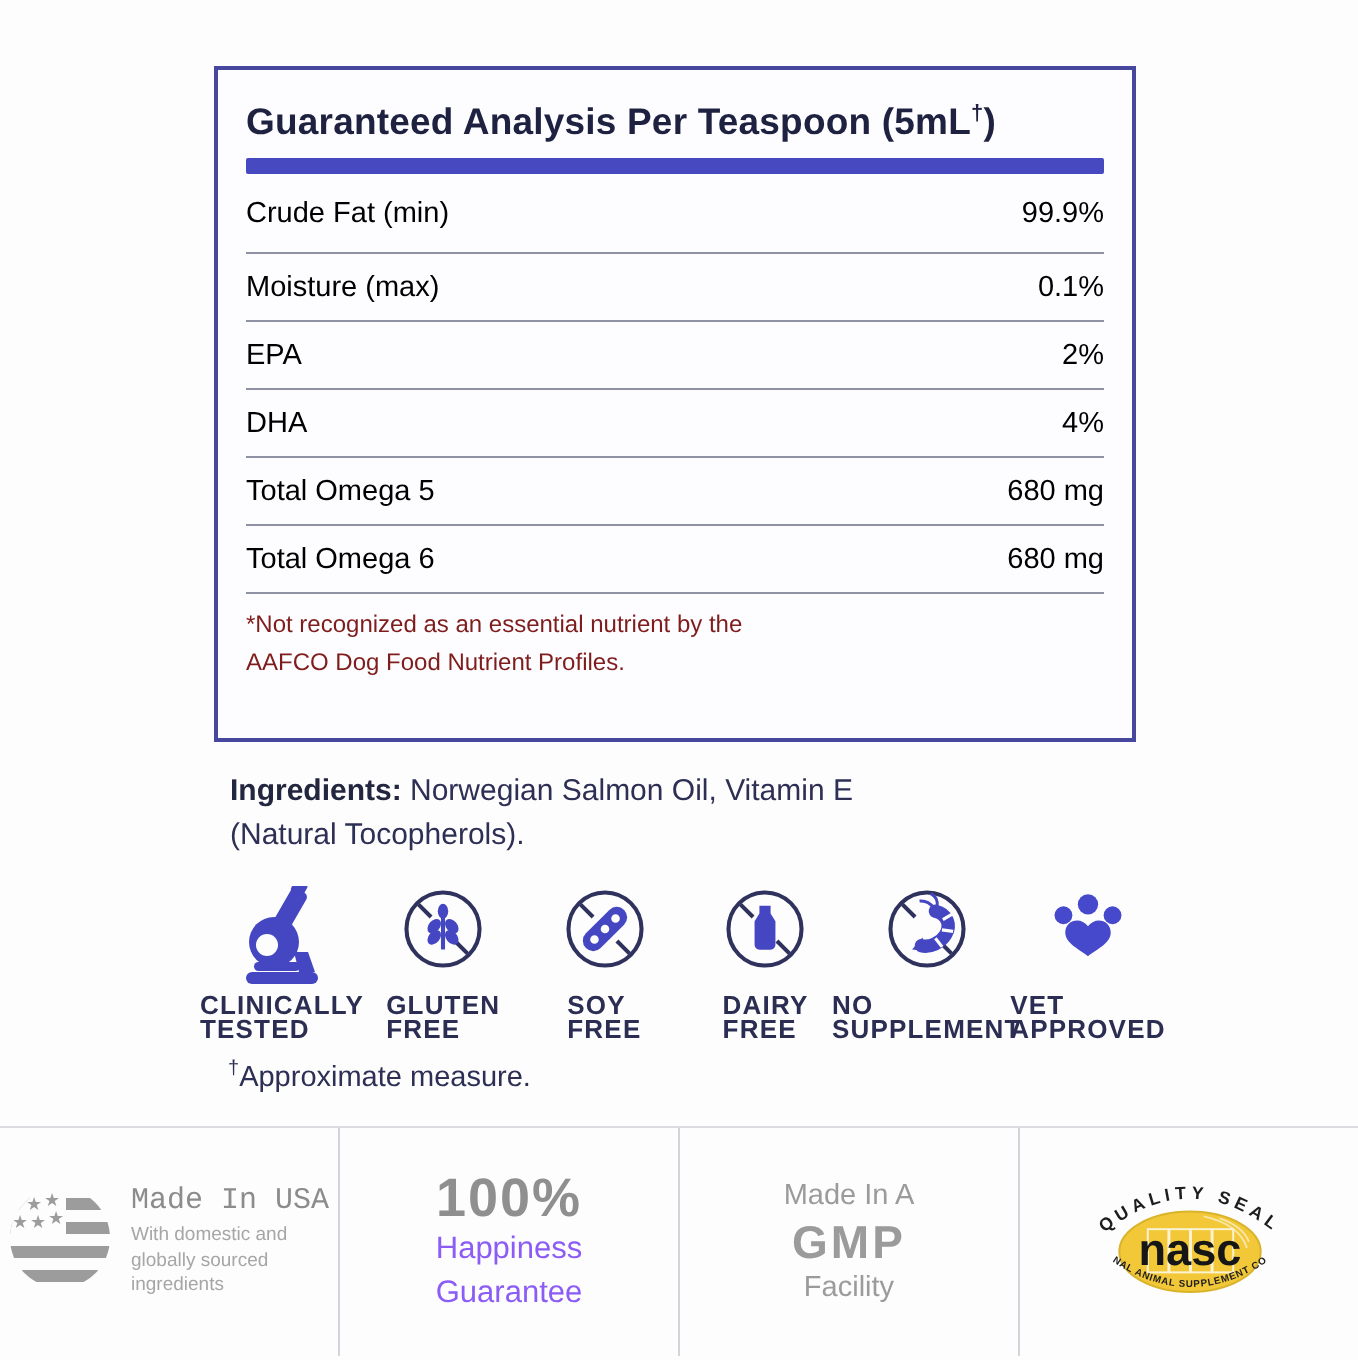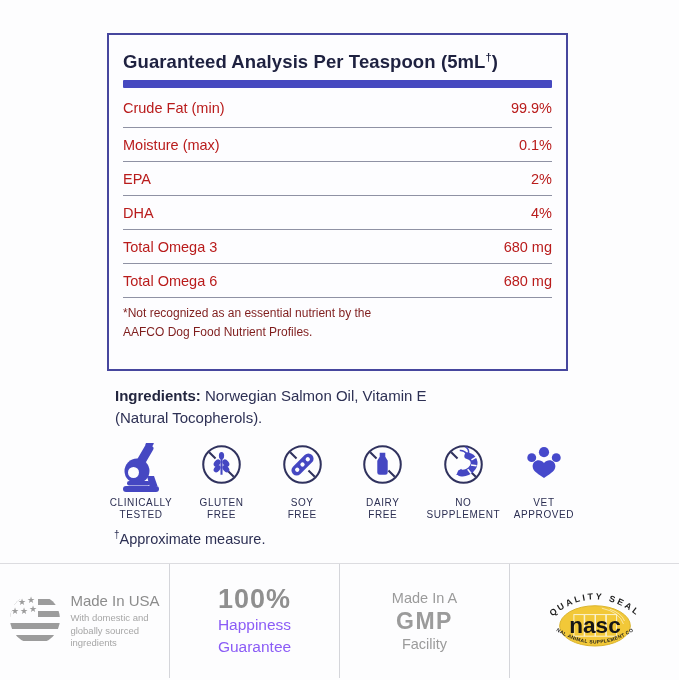--- a/index.html
+++ b/index.html
@@ -23,21 +23,21 @@
   .ga-title {
     margin-top:11px;
     font-size:18.5px; font-weight:bold; color:#1e2140;
     letter-spacing:0.1px; line-height:22px;
   }
   .ga-title sup { font-size:11px; }
   .ga-bar { height:8px; background:#4649c0; margin-top:7px; border-radius:1px; }
   .ga-row {
     display:flex; justify-content:space-between; align-items:center;
     height:34px; border-bottom:1px solid #8f92a4;
-    font-size:14.5px; color:#b91c1c;
+    font-size:14.5px; color:#000000;
   }
   .ga-row.first { height:40px; }
   .ga-footnote {
     padding-top:6px; font-size:12px; line-height:19px; color:#7f1d1d;
   }
 
   
   .ingredients {
     position:absolute; left:115px; top:385px; width:460px;
     font-size:15px; line-height:22px; color:#2d3054;
@@ -47,22 +47,22 @@
   
   .badges {
     position:absolute; left:101px; top:442px; width:483px;
     display:flex; justify-content:space-between;
   }
   .badge { width:80px; display:flex; flex-direction:column; align-items:center; }
   .badge .icon-box { height:51px; display:flex; align-items:flex-end; justify-content:center; }
   .badge .icon-box.circle svg { margin-bottom:8px; }
   .badge .icon-box.paw svg { margin-bottom:10px; }
   .badge-label {
-    margin-top:4px; text-align:center;
-    font-size:10px; font-weight:normal; letter-spacing:0.6px;
+    margin-top:4px; 
+    font-size:13px; font-weight:bold; letter-spacing:0.6px;
     line-height:11.5px; color:#2b2e52;
   }
 
   
   .measure-note {
     position:absolute; left:114px; top:529px;
     font-size:14.5px; color:#2d3054;
   }
   .measure-note sup { font-size:10px; }
 
@@ -72,21 +72,21 @@
     border-top:1px solid #dcdce0;
     display:flex;
   }
   .footer-cell {
     flex:1; display:flex; align-items:center; justify-content:center;
     height:114px;
   }
   .footer-cell + .footer-cell { border-left:1px solid #d4d5da; }
 
   .usa-wrap { display:flex; align-items:center; gap:9px; }
-  .usa-text-title { font-size:15px; color:#8c8c8c; line-height:18px; }
+  .usa-text-title { font-size:15px; color:#8c8c8c; line-height:18px;font-family:Liberation Mono, monospace; }
   .usa-text-sub { font-size:9.5px; color:#a6a6a6; line-height:12.5px; margin-top:2px; }
 
   .stack { display:flex; flex-direction:column; align-items:center; }
   .happy-big { font-size:27px; font-weight:bold; color:#8f8f8f; letter-spacing:1px; line-height:30px; }
   .happy-line { font-size:15.5px; color:#8b5cf6; line-height:22px; }
 
   .gmp-small { font-size:14.5px; color:#9b9b9b; line-height:20px; }
   .gmp-big { font-size:23px; font-weight:bold; color:#9b9b9b; letter-spacing:1.5px; line-height:26px;text-align:right; }
 </style>
 </head>
@@ -106,21 +106,21 @@
   </div>
   <div class="ga-row">
     <span>EPA</span>
     <span>2%</span>
   </div>
   <div class="ga-row">
     <span>DHA</span>
     <span>4%</span>
   </div>
   <div class="ga-row">
-    <span>Total Omega 3</span>
+    <span>Total Omega 5</span>
     <span>680 mg</span>
   </div>
   <div class="ga-row">
     <span>Total Omega 6</span>
     <span>680 mg</span>
   </div>
 
   <div class="ga-footnote">
     <div>*Not recognized as an essential nutrient by the</div>
     <div>AAFCO Dog Food Nutrient Profiles.</div>

